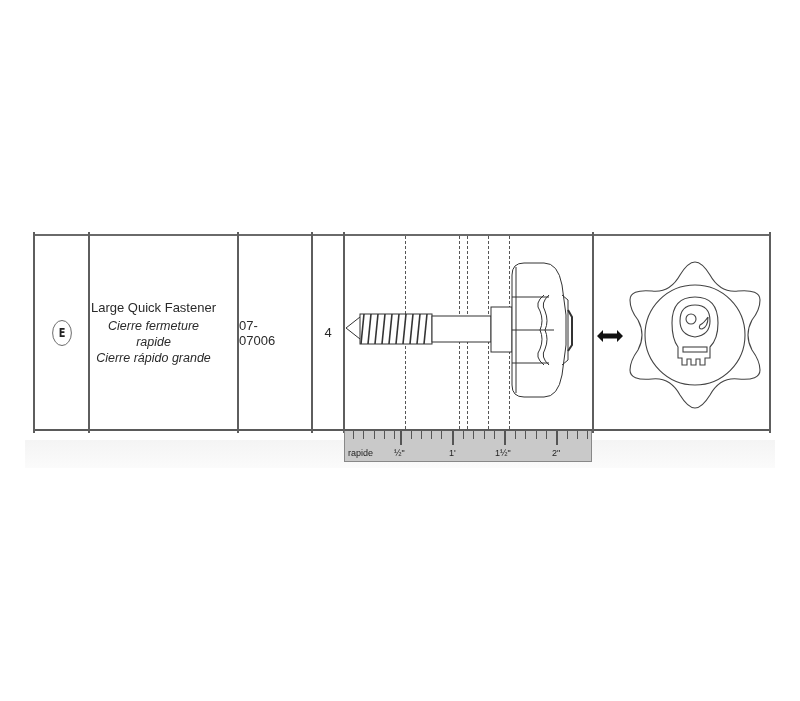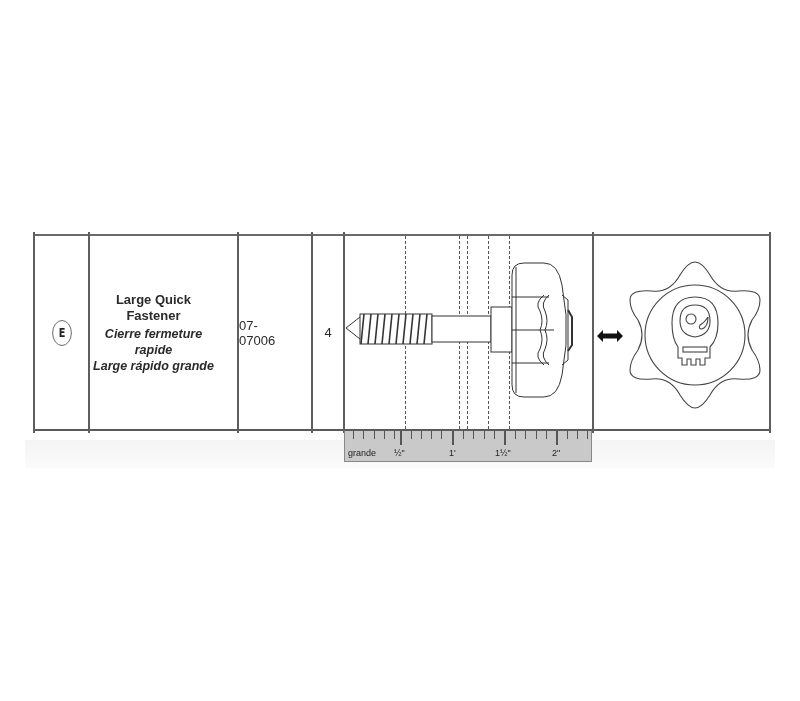--- a/index.html
+++ b/index.html
@@ -49,25 +49,25 @@
 <div class="vline" style="left:237px;"></div>
 <div class="vline" style="left:311px;"></div>
 <div class="vline" style="left:343px;"></div>
 <div class="vline" style="left:592px;"></div>
 <div class="vline" style="left:769px;"></div>
 
 <div class="cell" style="left:35px;width:53px;">
   <div class="letter-badge">E</div>
 </div>
 
-<div class="cell" style="left:90px;width:127px;font-weight:bold;">
+<div class="cell" style="left:90px;width:127px;">
   <div class="desc">
     <div class="en">Large Quick Fastener</div>
     <div class="it">Cierre fermeture rapide</div>
-    <div class="it">Large rápido grande</div>
+    <div class="it">Cierre rápido grande</div>
   </div>
 </div>
 
 <div class="cell" style="left:239px;width:52px;border-radius:29px;">
   <span class="sku">07-07006</span>
 </div>
 
 <div class="cell" style="left:313px;width:30px;">
   <span class="qty">4</span>
 </div>
@@ -145,18 +145,18 @@
   <div class="tick" style="left:149px;height:8px;"></div>
   <div class="tick" style="left:159px;height:14px;width:2px;"></div>
   <div class="tick" style="left:170px;height:8px;"></div>
   <div class="tick" style="left:180px;height:8px;"></div>
   <div class="tick" style="left:191px;height:8px;"></div>
   <div class="tick" style="left:201px;height:8px;"></div>
   <div class="tick" style="left:211px;height:14px;width:2px;"></div>
   <div class="tick" style="left:222px;height:8px;"></div>
   <div class="tick" style="left:232px;height:8px;"></div>
   <div class="tick" style="left:242px;height:8px;"></div>
-  <span class="ruler-label" style="left:3px;">grande</span>
+  <span class="ruler-label" style="left:3px;">rapide</span>
   <span class="ruler-label" style="left:49px;">½"</span>
   <span class="ruler-label" style="left:104px;">1'</span>
   <span class="ruler-label" style="left:150px;">1½"</span>
   <span class="ruler-label" style="left:207px;">2"</span>
 </div>
 
 </body></html>

